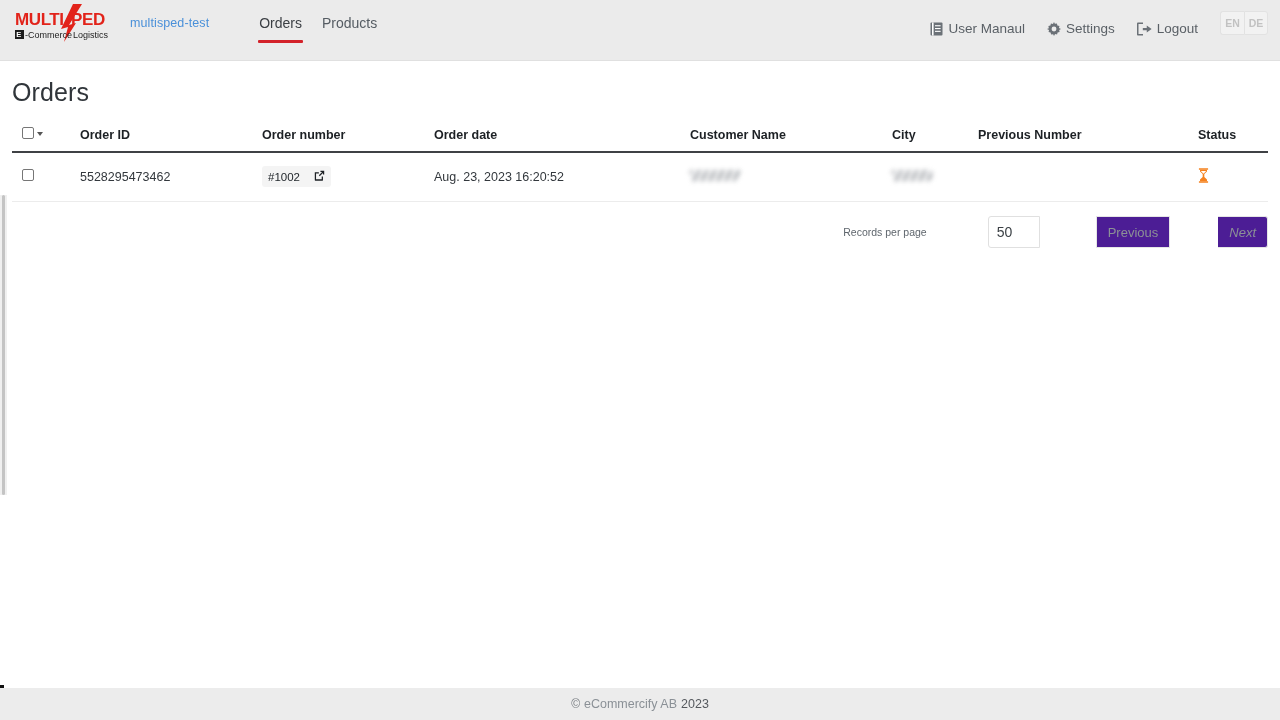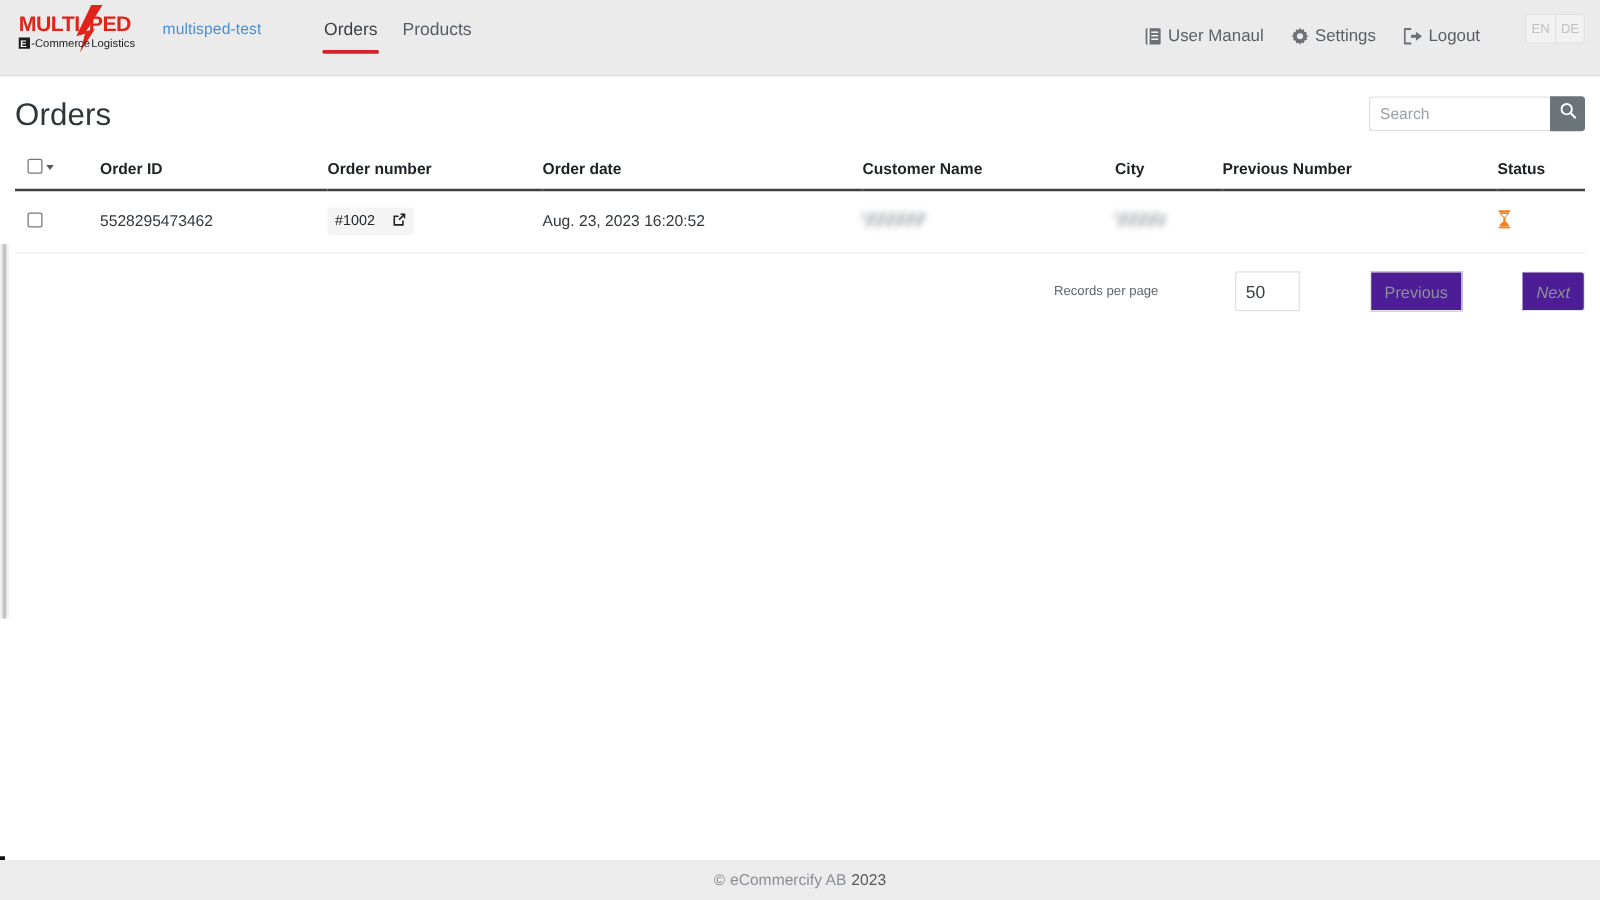--- a/index.html
+++ b/index.html
@@ -56,21 +56,21 @@
     display: flex;
     align-items: center;
     gap: 0px;
   }
   .tb-item {
     display: flex; align-items: center;
     font-size: 13.5px; color: #5a6066;
     margin-left: 22px; cursor: pointer; white-space: nowrap; margin-top: 12px;
   }
   .tb-item .gi { display: inline-flex; margin-right: 5px; }
-  .lang-group { display: flex; margin-left: 36px; }
+  .lang-group { display: flex; margin-left: 22px; font-weight: bold; }
   .lang-btn {
     width: 24px; height: 24px;
     border: 1px solid #e2e2e2;
     background: #f2f2f2;
     color: #c2c2c2;
     font-size: 10.5px;
     display: flex; align-items: center; justify-content: center;
     cursor: pointer;
   }
   .lang-btn:first-child { border-radius: 3px 0 0 3px; border-right: none; }
@@ -301,31 +301,20 @@
       <div class="lang-btn">DE</div>
     </div>
   </div>
 </div>
 
 <div class="page">
 
   <div class="page-head">
     <h1 class="page-title">Orders</h1>
 
-    <div class="search-wrap">
-      <input class="search-input" type="text" placeholder="Search" style="">
-      <div class="search-btn">
-        <span>
-          <svg width="13" height="13" viewBox="0 0 16 16">
-            <circle cx="6.6" cy="6.6" r="5.1" fill="none" stroke="#ffffff" stroke-width="1.9"></circle>
-            <line x1="10.4" y1="10.4" x2="15" y2="15" stroke="#ffffff" stroke-width="2.1" stroke-linecap="round"></line>
-          </svg>
-        </span>
-      </div>
-    </div>
   </div>
 
   <table class="orders">
     <thead>
       <tr>
         <th class="col-check">
           <span class="hd-check">
             <span class="cbox"></span>
             <span class="caret-dn"></span>
           </span>

